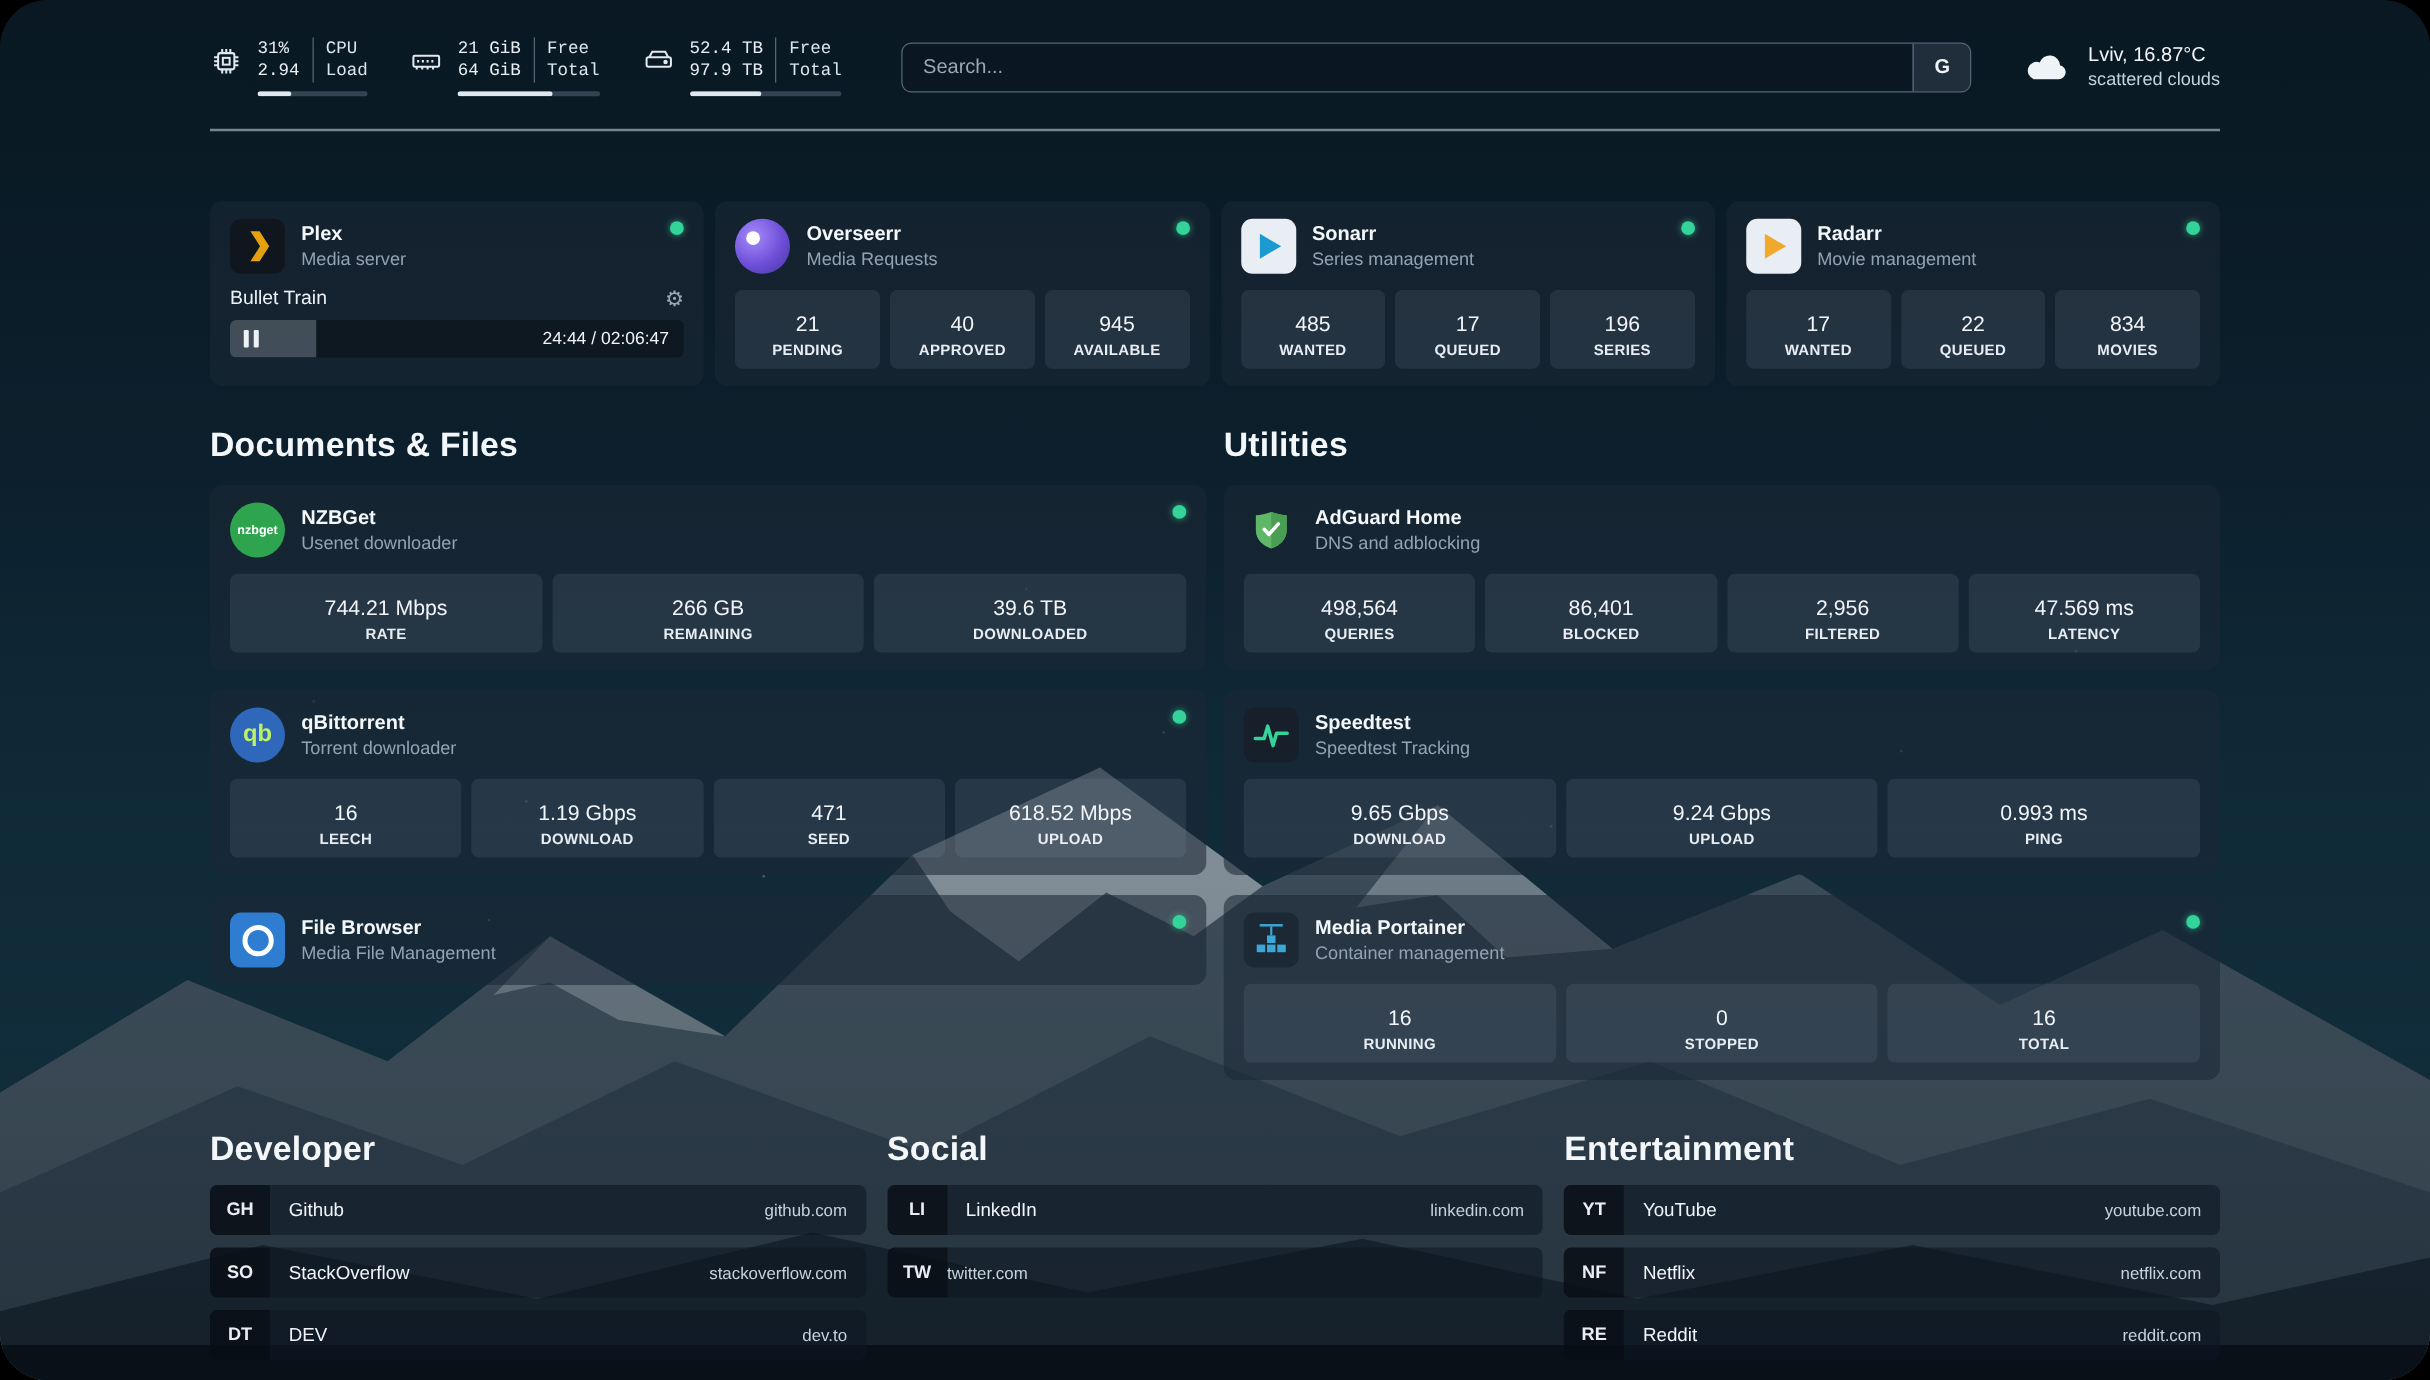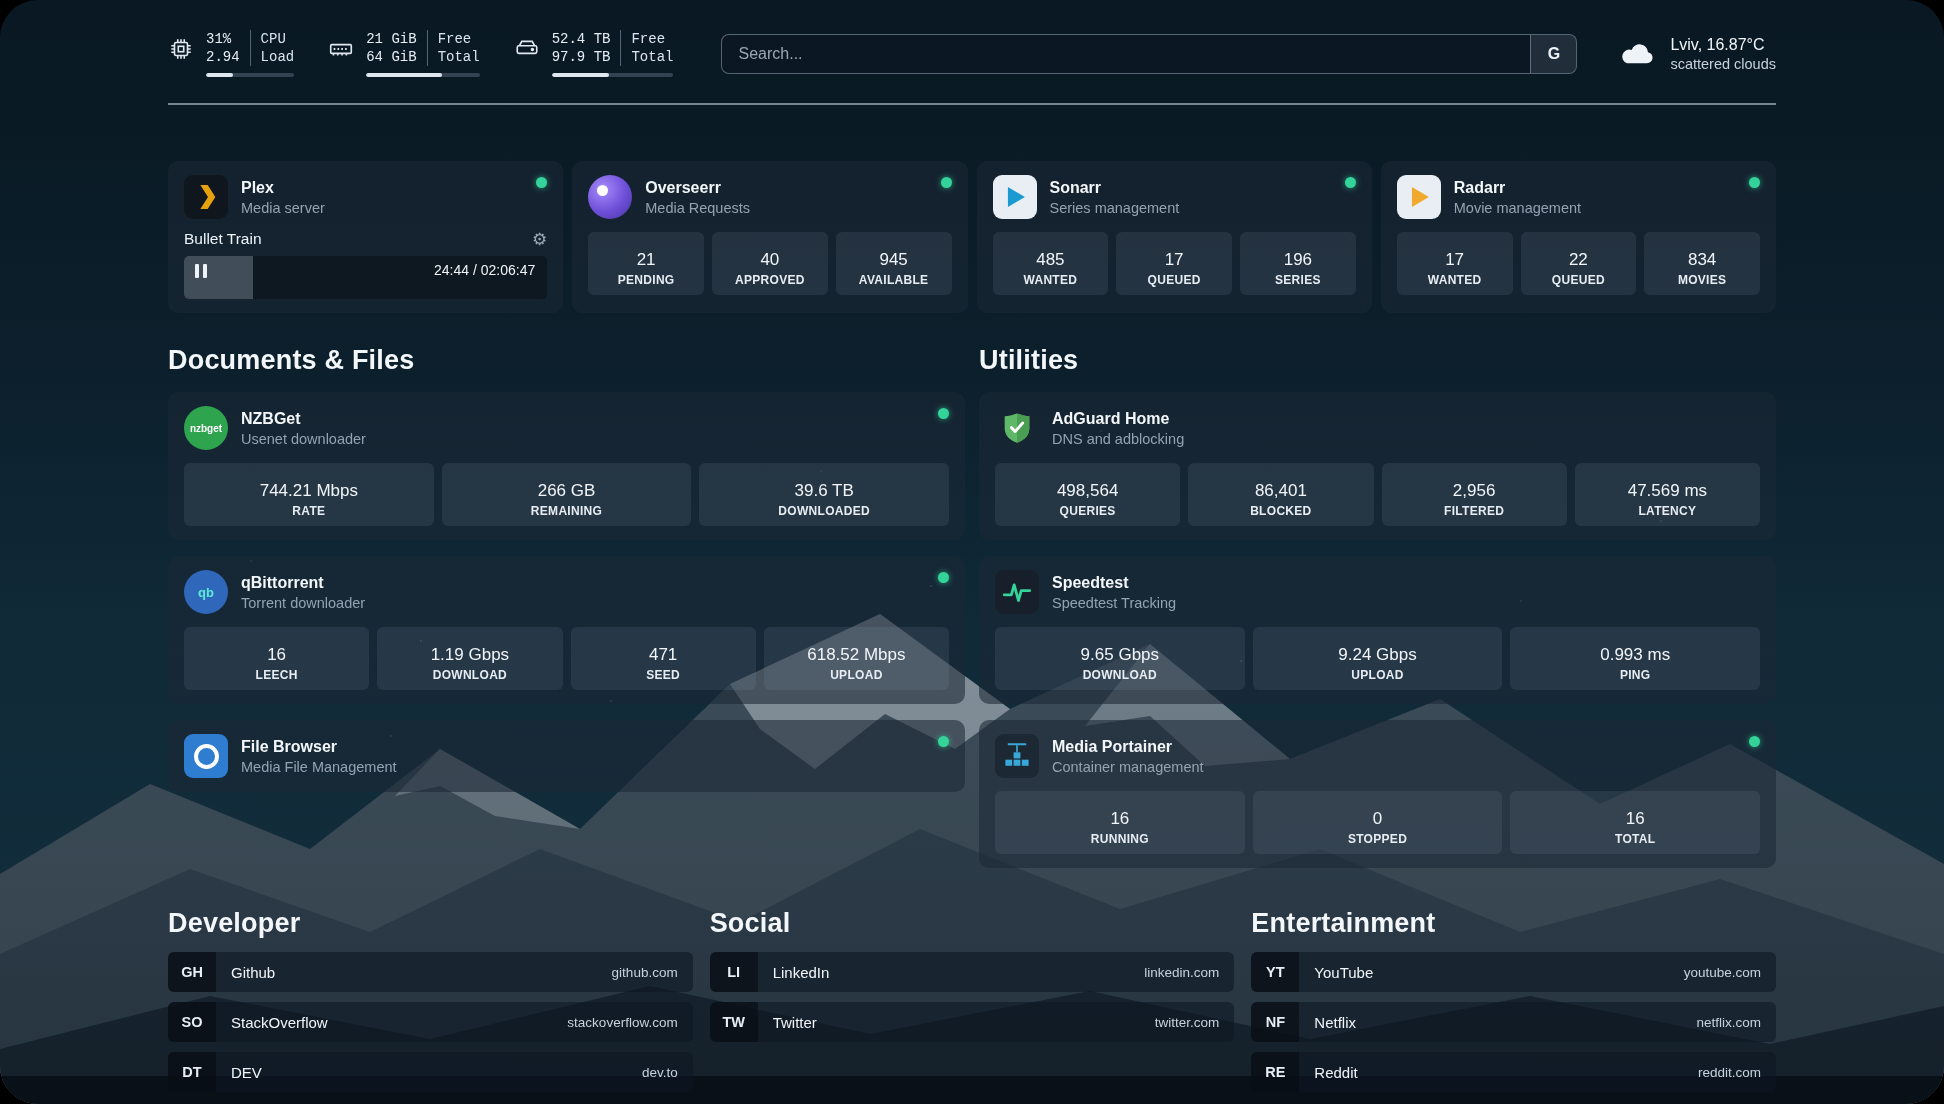--- a/index.html
+++ b/index.html
@@ -71,34 +71,34 @@
   .app-sub { font-size:14.5px; color:#93a3b2; margin-top:3px; }
   .stats { display:flex; gap:8px; margin-top:13px; }
   .stat { flex:1; background:rgba(148,163,184,0.13); border-radius:6px; text-align:center; padding:18px 4px 8px; }
   .stat .val { font-size:17px; color:#f1f5f9; }
   .stat .lbl { font-size:12px; font-weight:700; color:#e7edf3; margin-top:3px; letter-spacing:.3px; }
 
   
   .np-row { display:flex; justify-content:space-between; align-items:center; margin-top:11px;
     font-size:15.5px; color:#eef3f8; }
   .gear { color:#9aa8b6; font-size:17px; line-height:1; }
-  .player-bar { position:relative; margin-top:8px; height:43px; border-radius:5px;
+  .player-bar { position:relative; margin-top:8px; height:30px; border-radius:5px;
     background:rgba(5,10,16,0.45); overflow:hidden; }
   .player-fill { position:absolute; left:0; top:0; bottom:0; background:rgba(150,165,180,0.38); }
   .pause-icon { position:absolute; left:11px; top:8px; display:flex; gap:4px; }
   .pause-icon i { display:block; width:4px; height:14px; background:#eef3f8; border-radius:1px; }
   .player-time { position:absolute; right:12px; top:6px; font-size:14px; color:#f1f5f9; }
 
   
   .ic-plex { background:#10161d; }
   .ic-overseerr { border-radius:50%; background:radial-gradient(circle at 34% 32%, #a78bfa 0%, #6d4fd8 55%, #46349c 100%); position:relative; }
   .ic-overseerr::after { content:""; position:absolute; left:9px; top:10px; width:11px; height:11px; border-radius:50%; background:#fff; }
   .ic-sonarr, .ic-radarr { background:#e8eef3; }
   .ic-nzbget { border-radius:50%; background:#2ea44f; color:#fff; font-size:10px; font-weight:700; }
-  .ic-qbit { border-radius:50%; background:#2f67ba; color:#5eead4; font-size:13px; font-weight:700; }
+  .ic-qbit { border-radius:50%; background:#2f67ba; color:#bef264; font-size:19px; font-weight:700; }
   .ic-filebrowser { background:#2e7dd1; position:relative; }
   .ic-filebrowser::after { content:""; width:17px; height:17px; border:4px solid #fff; border-radius:50%; }
   .ic-adguard { background:transparent; }
   .ic-speedtest { background:#161f2a; }
   .ic-portainer { background:rgba(20,32,44,0.6); }
 
   
   .two-col { margin-top:32px; display:grid; grid-template-columns:1fr 1fr; gap:14px; align-items:start; }
   .col-cards { display:flex; flex-direction:column; gap:16px; margin-top:16px; }
 
@@ -551,21 +551,20 @@
       <div class="bm-col">
         <h2 class="section-heading">Social</h2>
         <div class="bm-list">
           <div class="bm-row">
             <span class="bm-abbr">LI</span>
             <span class="bm-name">LinkedIn</span>
             <span class="bm-url">linkedin.com</span>
           </div>
           <div class="bm-row">
             <span class="bm-abbr">TW</span>
-            <span class="bm-name">Twitter</span>
             <span class="bm-url">twitter.com</span>
           </div>
         </div>
       </div>
 
       <div class="bm-col">
         <h2 class="section-heading">Entertainment</h2>
         <div class="bm-list">
           <div class="bm-row">
             <span class="bm-abbr">YT</span>

